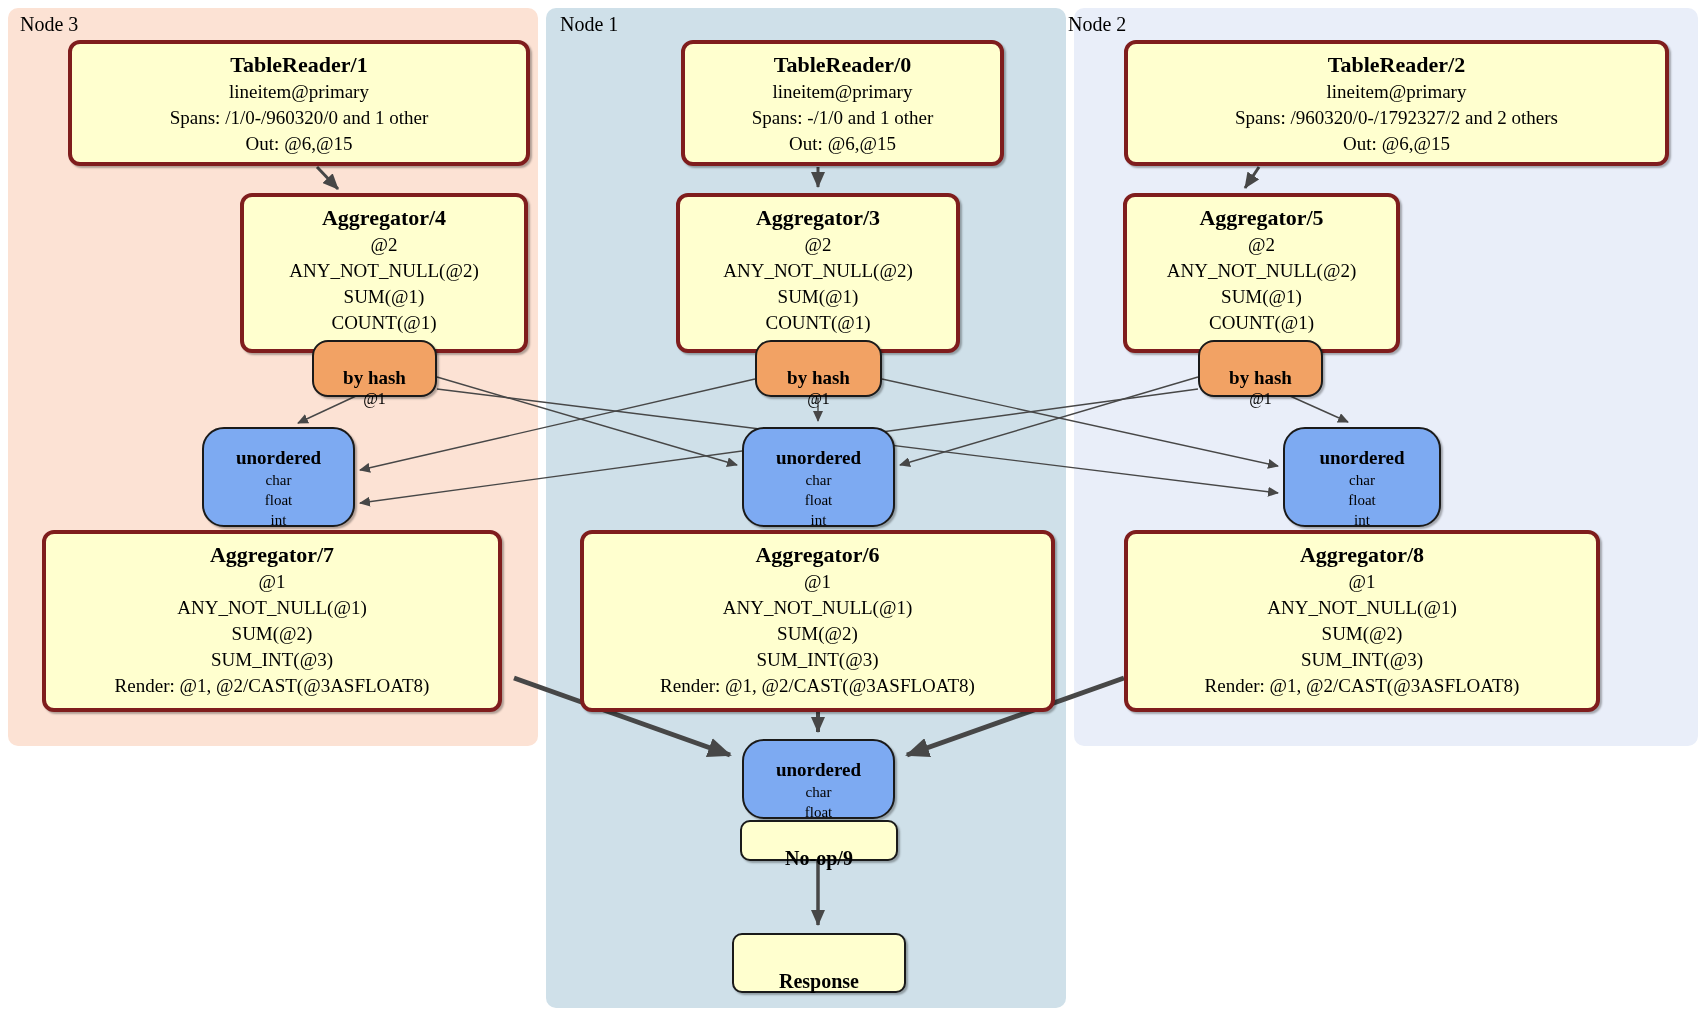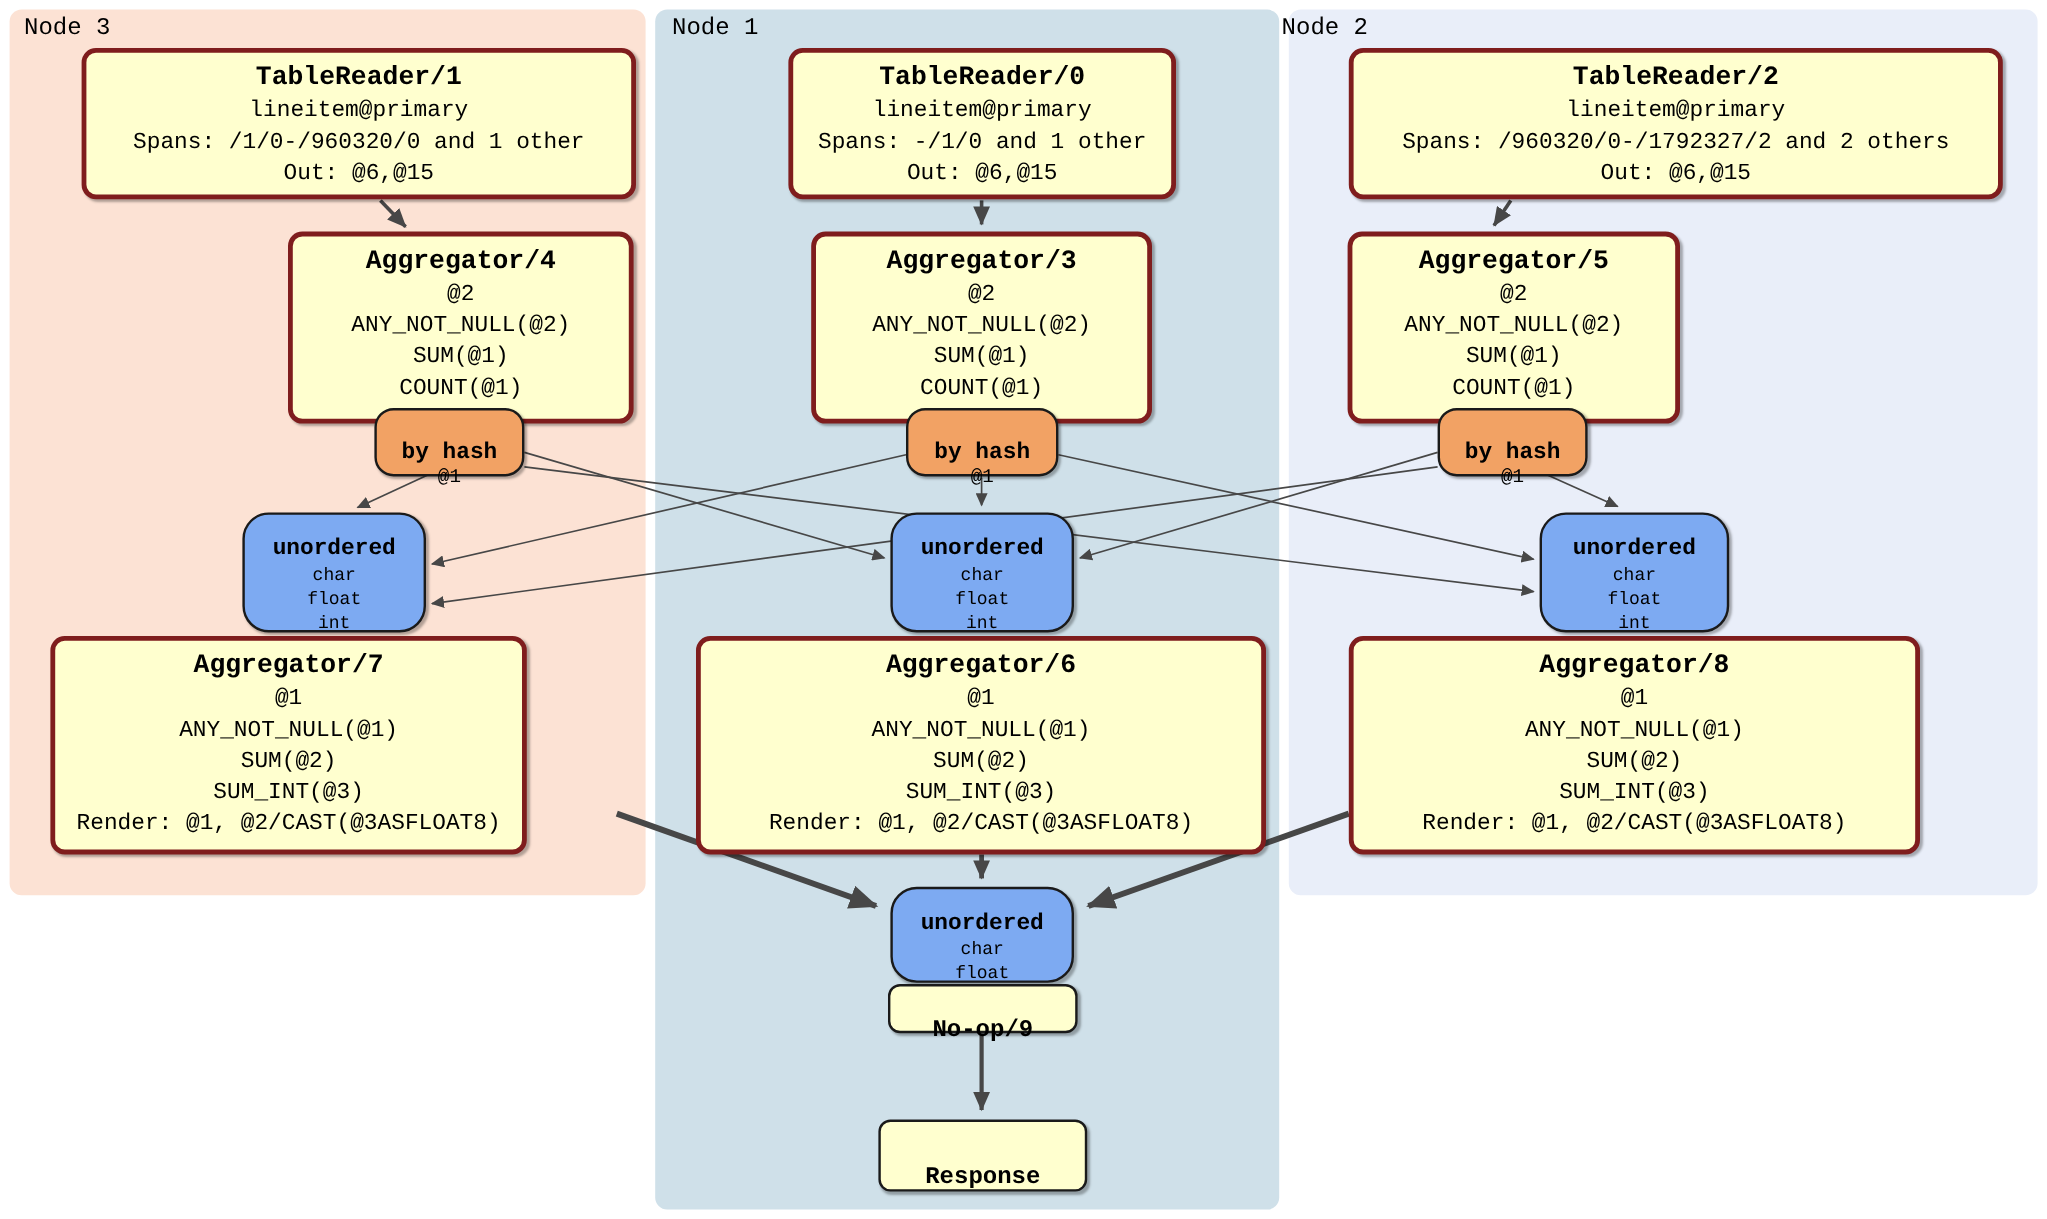--- a/index.html
+++ b/index.html
@@ -1,18 +1,18 @@
 <!DOCTYPE html>
 <html><head>
 <meta charset="utf-8">
 <style>
   html,body{margin:0;padding:0;background:#ffffff;}
   #canvas{
     position:relative;width:1706px;height:1016px;overflow:hidden;background:#ffffff;
-    font-family:Liberation Mono, monospace;color:#000;
+    font-family:Liberation Serif, serif;color:#000;
   }
   .panel{position:absolute;border-radius:10px;z-index:0;}
   .panel-label{position:absolute;font-size:20px;line-height:24px;z-index:3;}
   .edges{position:absolute;left:0;top:0;z-index:1;}
   .nbox{
     position:absolute;background:#ffffcf;border:4px solid #7f1d1d;border-radius:12px;
     display:flex;flex-direction:column;align-items:center;justify-content:flex-start;
     box-shadow:2px 2px 2px rgba(0,0,0,0.30);z-index:2;box-sizing:border-box;padding-top:6px;
   }
   .nbox .title{font-weight:700;font-size:22px;line-height:29px;white-space:nowrap;}
@@ -103,30 +103,30 @@
   <div class="hash" style="left:312px;top:340px;width:125px;height:57px;">
     <div class="title">by hash</div>
     <div class="key">@1</div>
   </div>
   <div class="sync" style="left:202px;top:427px;width:153px;height:100px;">
     <div class="title">unordered</div>
     <div class="tline">char</div>
     <div class="tline">float</div>
     <div class="tline">int</div>
   </div>
-  <div class="nbox" style="left:42px;top:530px;width:397px;height:182px;">
+  <div class="nbox" style="left:42px;top:530px;width:460px;height:182px;">
     <div class="title">Aggregator/7</div>
     <div class="bline">@1</div>
     <div class="bline">ANY_NOT_NULL(@1)</div>
     <div class="bline">SUM(@2)</div>
     <div class="bline">SUM_INT(@3)</div>
     <div class="bline">Render: @1, @2/CAST(@3ASFLOAT8)</div>
   </div>
 
-  <div class="nbox" style="left:657px;top:40px;width:323px;height:126px;">
+  <div class="nbox" style="left:681px;top:40px;width:323px;height:126px;">
     <div class="title">TableReader/0</div>
     <div class="bline">lineitem@primary</div>
     <div class="bline">Spans: -/1/0 and 1 other</div>
     <div class="bline">Out: @6,@15</div>
   </div>
   <div class="nbox" style="left:676px;top:193px;width:284px;height:160px;">
     <div class="title">Aggregator/3</div>
     <div class="bline">@2</div>
     <div class="bline">ANY_NOT_NULL(@2)</div>
     <div class="bline">SUM(@1)</div>

